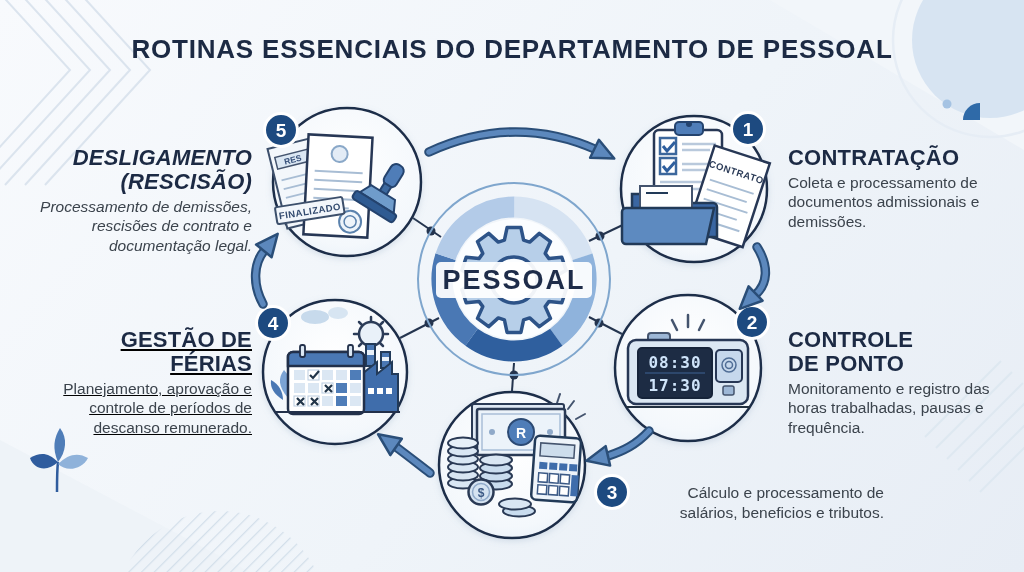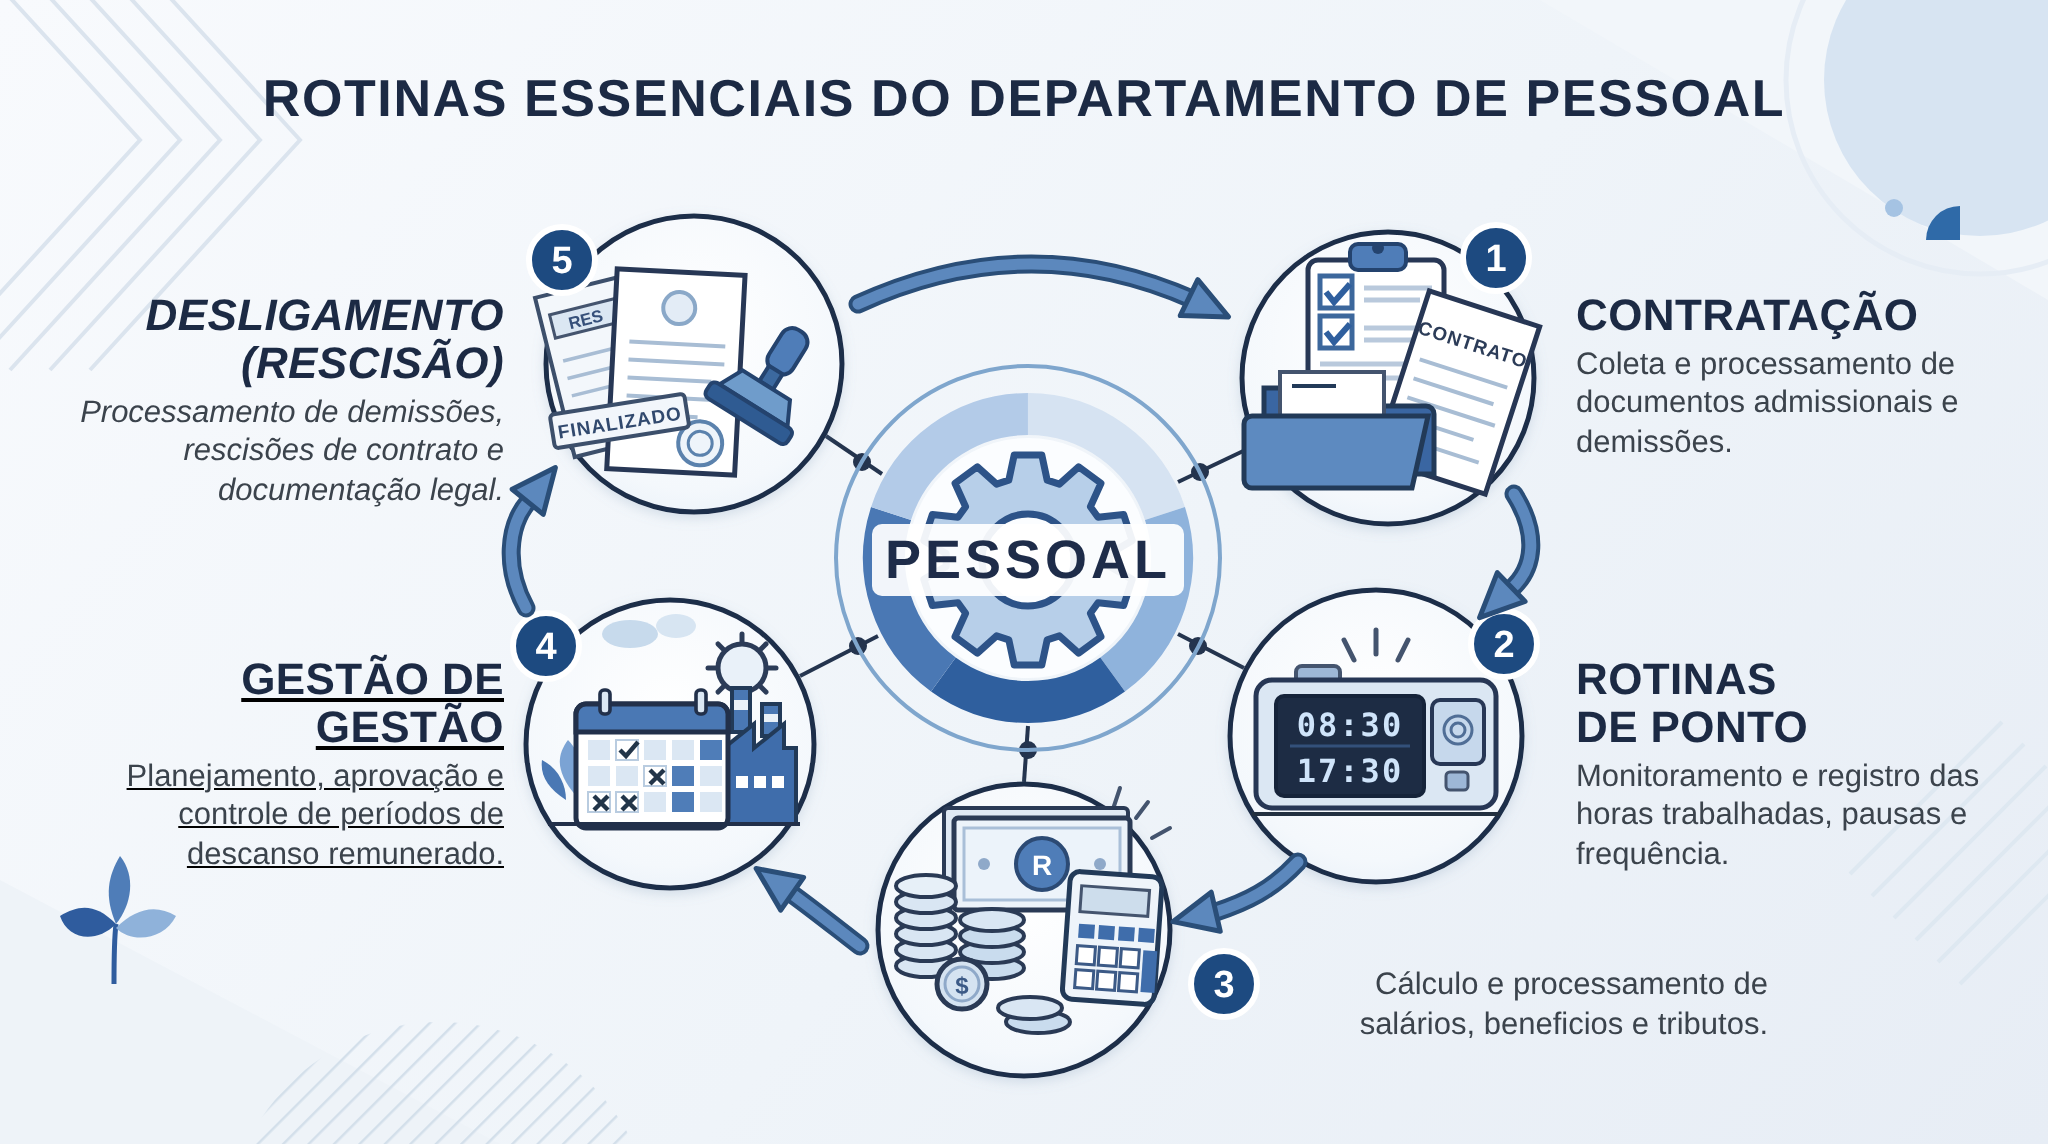--- a/index.html
+++ b/index.html
@@ -386,30 +386,30 @@
 
 <div class="step-text" id="block-1">
   <div class="step-heading">
     <span>CONTRATAÇÃO</span>
   </div>
   <div class="step-body">Coleta e processamento de documentos admissionais e demissões.</div>
 </div>
 
 <div class="step-text" id="block-2">
   <div class="step-heading">
-    <span>ROTINAS</span>
+    <span>CONTROLE</span>
     <span>DE PONTO</span>
   </div>
   <div class="step-body">Monitoramento e registro das horas trabalhadas, pausas e frequência.</div>
 </div>
 
 <div class="step-text right" id="block-4">
   <div class="step-heading">
     <span>GESTÃO DE</span>
-    <span>GESTÃO</span>
+    <span>FÉRIAS</span>
   </div>
   <div class="step-body">Planejamento, aprovação e controle de períodos de descanso remunerado.</div>
 </div>
 
 <div class="step-text" id="block-3">
   <div class="step-body">Cálculo e processamento de salários, beneficios e tributos.</div>
 </div>
 
 </div>
 

